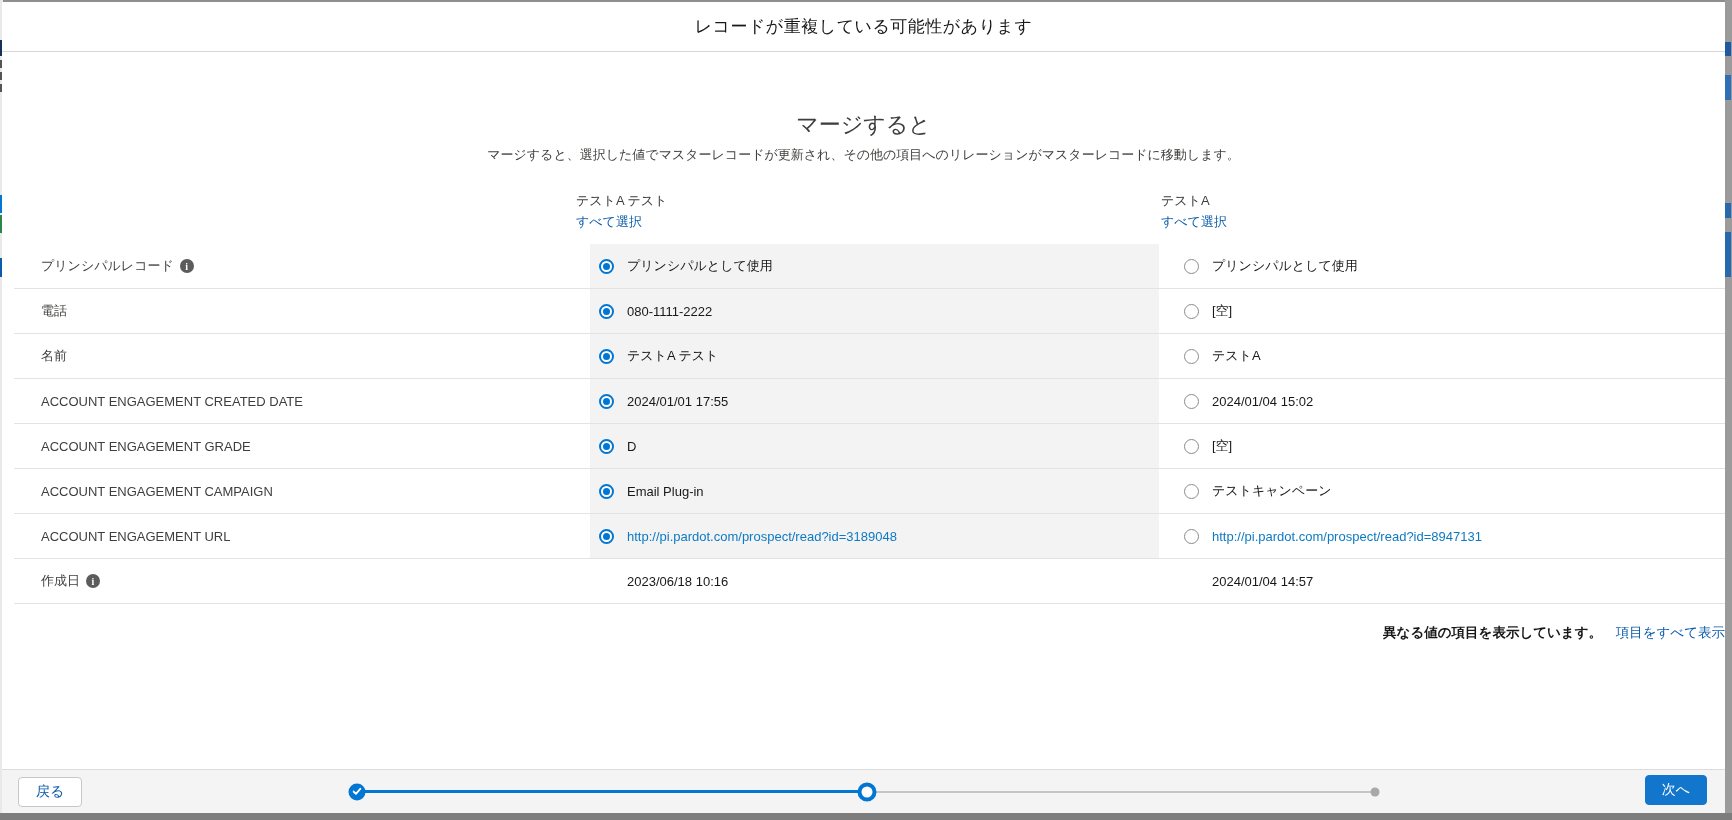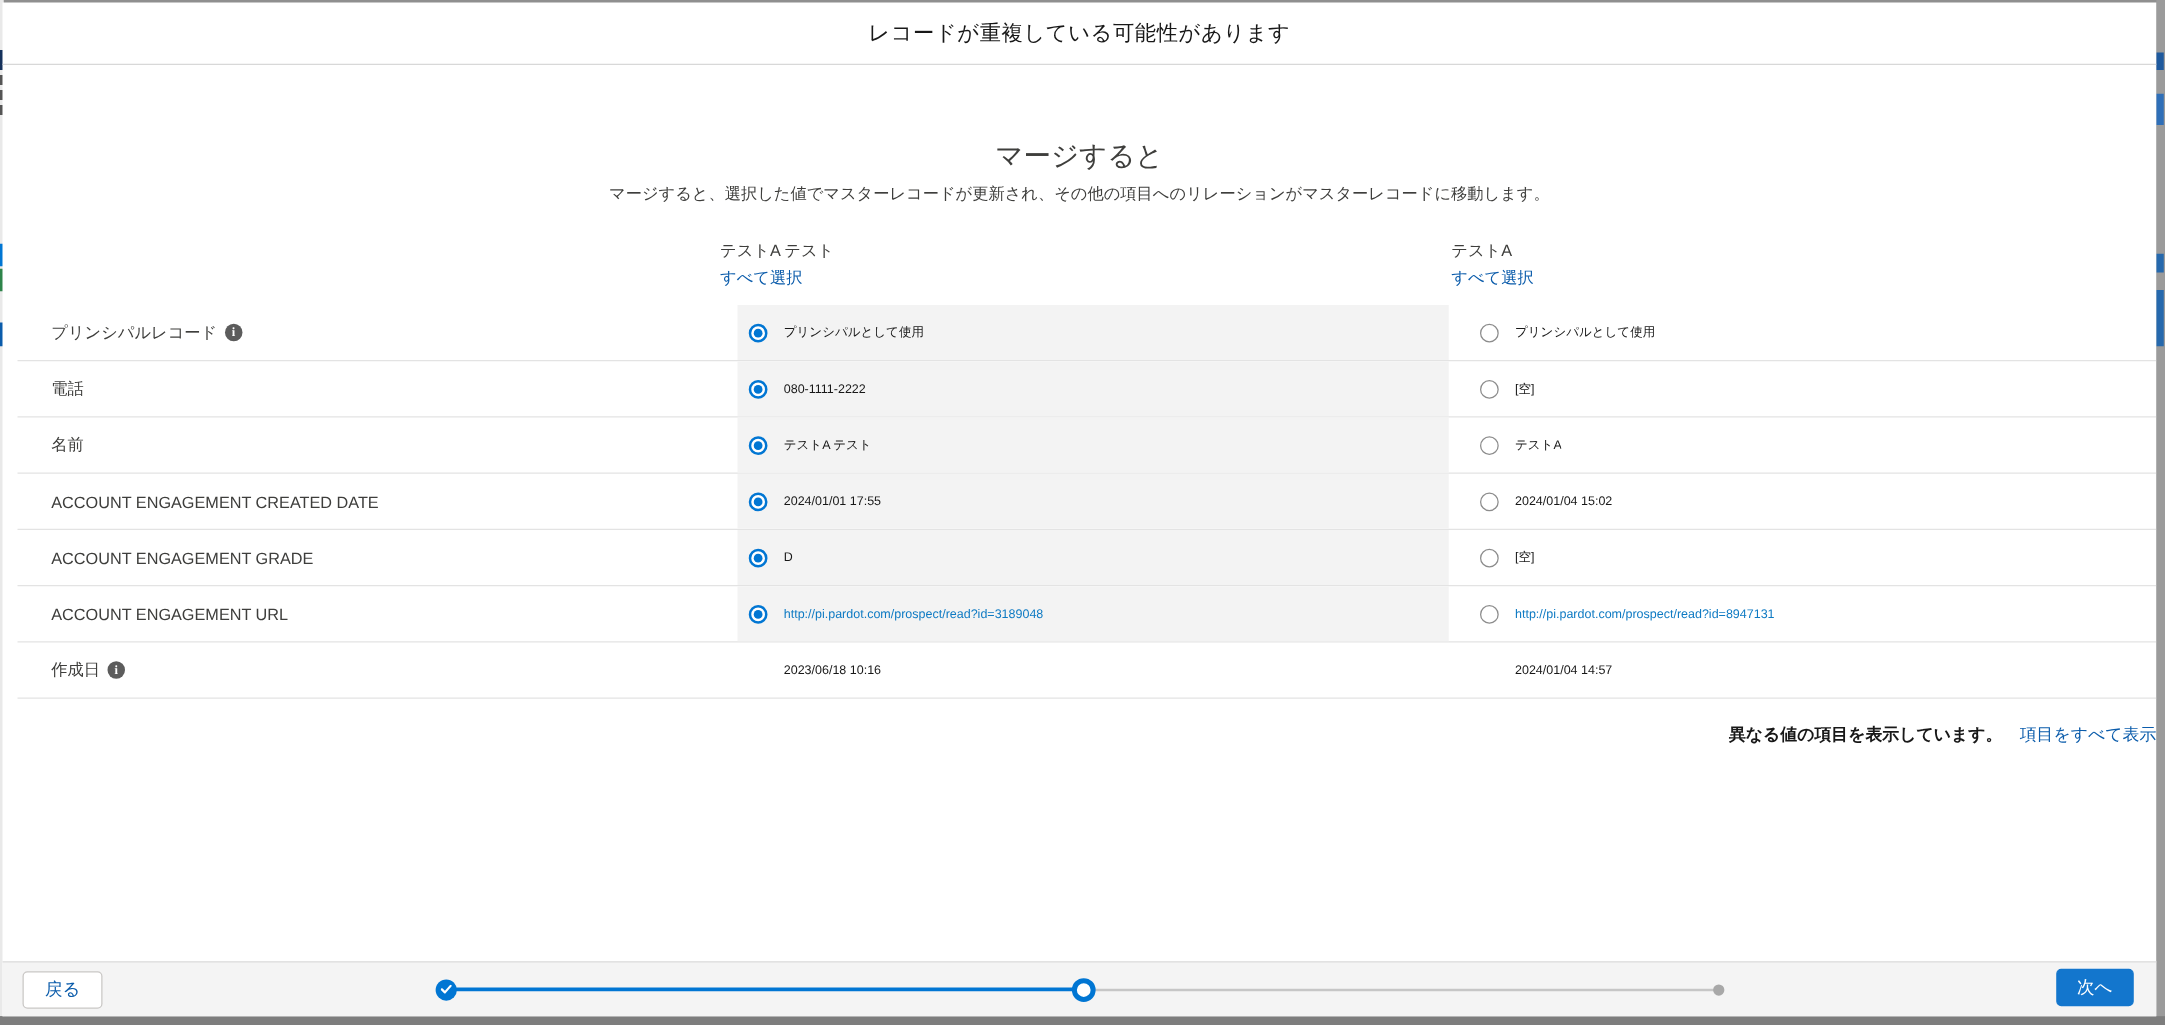--- a/index.html
+++ b/index.html
@@ -50,21 +50,21 @@
     display:inline-flex; align-items:center; justify-content:center;
     width:14px; height:14px; margin-left:6px; border-radius:50%;
     background:#5c5c5c; color:#fff; font-size:10px; font-weight:700;
     font-family:"Liberation Serif","DejaVu Serif",serif; cursor:pointer; flex:0 0 14px;
   }
   .pick {
     display:flex; align-items:center; gap:13px;
     height:100%; width:100%; margin-left:16px; padding-left:9px;
   }
   .pick.hl { background:#f3f3f3; }
-  .val { font-size:10px; color:#181818; white-space:nowrap; overflow:hidden; text-overflow:ellipsis; }
+  .val { font-size:13px; color:#181818; white-space:nowrap; overflow:hidden; text-overflow:ellipsis; }
   .val.url { color:#0e7ac3; text-decoration:none; cursor:pointer; }
 
   
   .radio { width:15px; height:15px; border-radius:50%; flex:0 0 15px; position:relative; background:#fff; cursor:pointer; }
   .radio.sel { border:2px solid #0176d3; }
   .radio.sel::after { content:''; position:absolute; inset:2px; border-radius:50%; background:#0176d3; }
   .radio.un  { border:1px solid #8c8c8c; }
   .radio.ghost { visibility:hidden; }
 
   .diff-note { margin-top:20px; text-align:right; font-size:13.5px; }
@@ -223,20 +223,37 @@
             </div>
             <div class="tcell rgt">
               <div class="pick">
                 <span class="radio un"></span>
                 <span class="val">[空]</span>
               </div>
             </div>
           </div>
           <div class="trow cgrid">
             <div class="tcell lbl">
+              <span class="lbl-text">ACCOUNT ENGAGEMENT CAMPAIGN</span>
+            </div>
+            <div class="tcell mid">
+              <div class="pick hl">
+                <span class="radio sel"></span>
+                <span class="val">Email Plug-in</span>
+              </div>
+            </div>
+            <div class="tcell rgt">
+              <div class="pick">
+                <span class="radio un"></span>
+                <span class="val">テストキャンペーン</span>
+              </div>
+            </div>
+          </div>
+          <div class="trow cgrid">
+            <div class="tcell lbl">
               <span class="lbl-text">ACCOUNT ENGAGEMENT URL</span>
             </div>
             <div class="tcell mid">
               <div class="pick hl">
                 <span class="radio sel"></span>
                 <a class="val url">http://pi.pardot.com/prospect/read?id=3189048</a>
               </div>
             </div>
             <div class="tcell rgt">
               <div class="pick">

